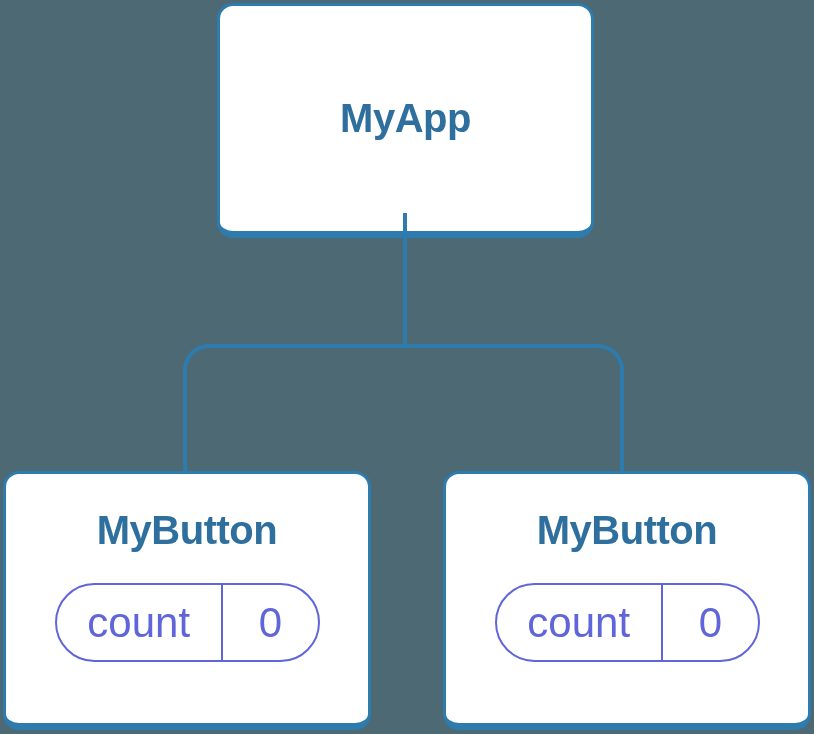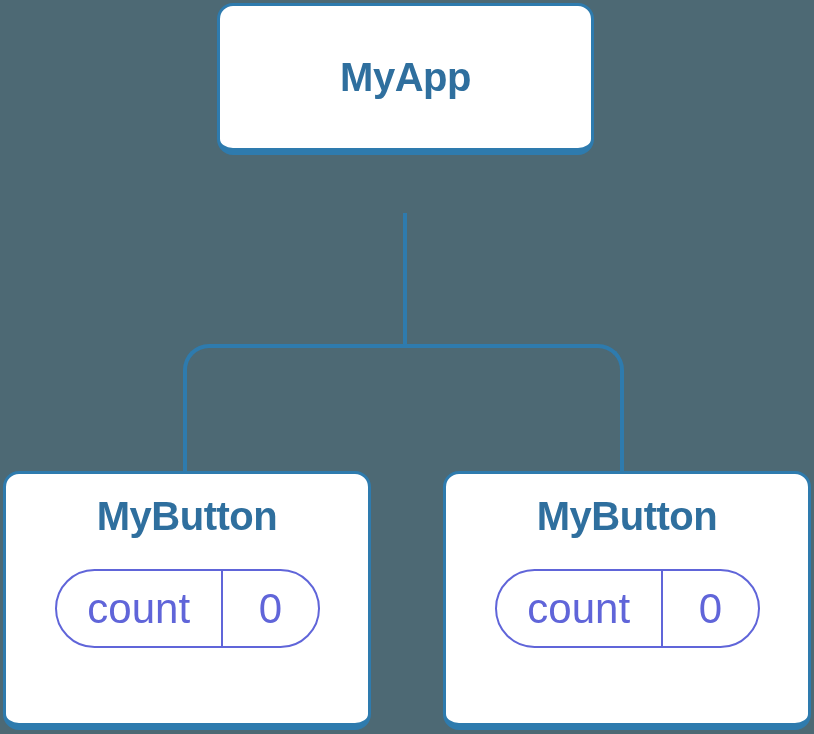--- a/index.html
+++ b/index.html
@@ -20,21 +20,21 @@
     box-sizing: border-box;
   }
   .node-title {
     font-size: 40px;
     font-weight: bold;
     letter-spacing: -0.5px;
     color: var(--title-text, #2f6f9e);
   }
   .root-node {
     left: 217px; top: 3px;
-    width: 377px; height: 152px;
+    width: 377px; height: 235px;
     display: flex; align-items: center; justify-content: center;
   }
   .connector { position: absolute; box-sizing: border-box; }
   .stem {
     left: 403px; top: 213px;
     width: 4px; height: 133px;
     background: var(--connector, #2e7bae);
   }
   .bracket {
     left: 183px; top: 344px;
@@ -43,21 +43,21 @@
     border-bottom: none;
     border-radius: 26px 26px 0 0;
   }
   .child-node {
     top: 471px;
     width: 368px; height: 259px;
     text-align: center;
   }
   .child-node.left  { left: 3px; }
   .child-node.right { left: 443px; }
-  .child-node .node-title { display: block; margin-top: 20px; }
+  .child-node .node-title { display: block; margin-top: 34px; }
   .state-pill {
     margin: 30px auto 0;
     width: 265px; height: 79px;
     border: 2.5px solid var(--state-accent, #6065d9);
     border-radius: 999px;
     box-sizing: border-box;
     display: flex;
     overflow: hidden;
   }
   .state-name, .state-value {

